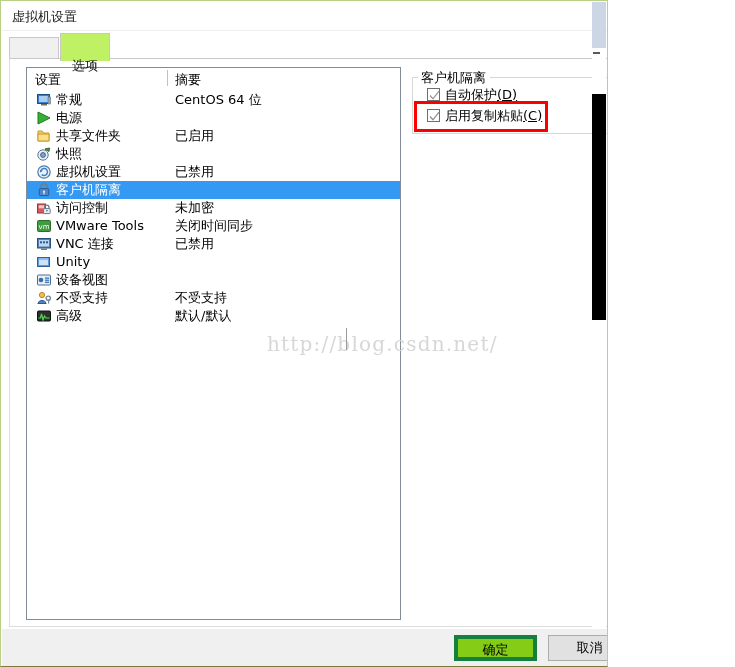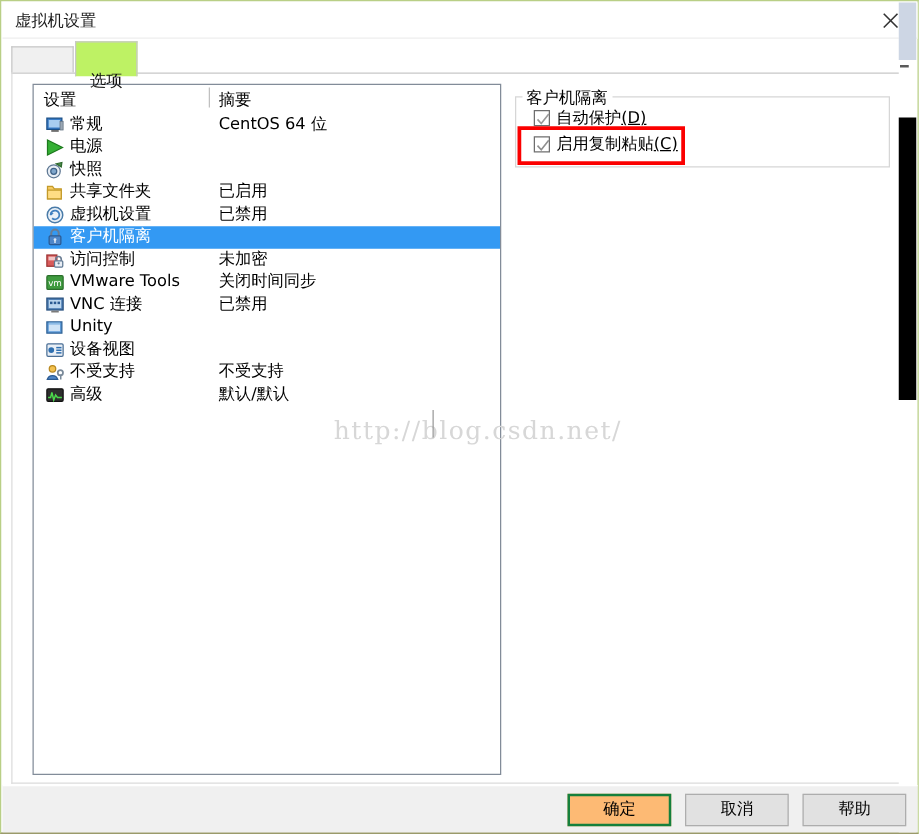--- a/index.html
+++ b/index.html
@@ -7,21 +7,21 @@
     margin: 0; padding: 0;
     width: 735px; height: 667px;
     overflow: hidden;
     background: #ffffff;
     font-family: "DejaVu Sans", "Liberation Sans", sans-serif;
   }
 
   .window {
     position: absolute;
     left: 0; top: 0;
-    width: 735px; height: 667px;
+    width: 608px; height: 667px;
     background: #ffffff;
     border: 1px solid #b9cf86;
     border-bottom-color: #7a7a3a;
     overflow: hidden;
   }
 
   
   .titlebar {
     position: absolute;
     left: 1px; top: 1px;
@@ -258,22 +258,22 @@
     background: #e1e1e1;
     border: 1px solid #adadad;
     font-size: 13px;
     color: #000;
     text-align: center;
     line-height: 24px;
     cursor: default;
     white-space: nowrap;
   }
   .btn.default {
-    background: #fdba74;
-    border: 2px solid #15803d;
+    background: #84cc16;
+    border: 4px solid #15803d;
     line-height: 22px;
     text-align: center;
   }
   .btn-ok     { left: 452px; width: 83px; }
   .btn-cancel { left: 546px; width: 83px; }
   .btn-help   { left: 640px; width: 83px; }
 </style>
 </head>
 <body>
 
@@ -324,38 +324,38 @@
               <polygon points="2,2 14,8 2,14" fill="#35b035" stroke="#1d7a1d"></polygon>
             </svg>
           </span>
           <span class="label">电源</span>
           <span class="summary"></span>
         </div>
 
         <div class="row">
           <span class="ico">
             <svg width="16" height="16" viewBox="0 0 16 16">
+              <path d="M2 3 L6 3 L7.5 5 L13 5 L13 13 L2 13 Z" fill="#f6cb62" stroke="#c39a2a"></path>
+              <path d="M2 6 L13 6 L13 13 L2 13 Z" fill="#ffdd84" stroke="#c39a2a"></path>
+            </svg>
+          </span>
+          <span class="label">共享文件夹</span>
+          <span class="summary">已启用</span>
+        </div>
+
+        <div class="row">
+          <span class="ico">
+            <svg width="16" height="16" viewBox="0 0 16 16">
               <circle cx="7" cy="9" r="5.2" fill="#e8eef5" stroke="#5f7893"></circle>
               <circle cx="7" cy="9" r="2.4" fill="#7fa6cb" stroke="#3f6288"></circle>
               <path d="M9 3 L13.5 2 L13 5.5 Z" fill="#4f8f4f" stroke="#2f6a2f"></path>
             </svg>
           </span>
           <span class="label">快照</span>
           <span class="summary"></span>
-        </div>
-
-        <div class="row">
-          <span class="ico">
-            <svg width="16" height="16" viewBox="0 0 16 16">
-              <path d="M2 3 L6 3 L7.5 5 L13 5 L13 13 L2 13 Z" fill="#f6cb62" stroke="#c39a2a"></path>
-              <path d="M2 6 L13 6 L13 13 L2 13 Z" fill="#ffdd84" stroke="#c39a2a"></path>
-            </svg>
-          </span>
-          <span class="label">共享文件夹</span>
-          <span class="summary">已启用</span>
         </div>
 
         <div class="row">
           <span class="ico">
             <svg width="16" height="16" viewBox="0 0 16 16">
               <circle cx="8" cy="8" r="6.2" fill="#eaf1f8" stroke="#4a7ba8" stroke-width="1.2"></circle>
               <path d="M4.5 8 a3.5 3.5 0 1 1 1.2 2.6" fill="none" stroke="#3f7fbf" stroke-width="1.4"></path>
               <polygon points="4,6.2 7,6.6 4.6,8.6" fill="#3f7fbf"></polygon>
             </svg>
           </span>

